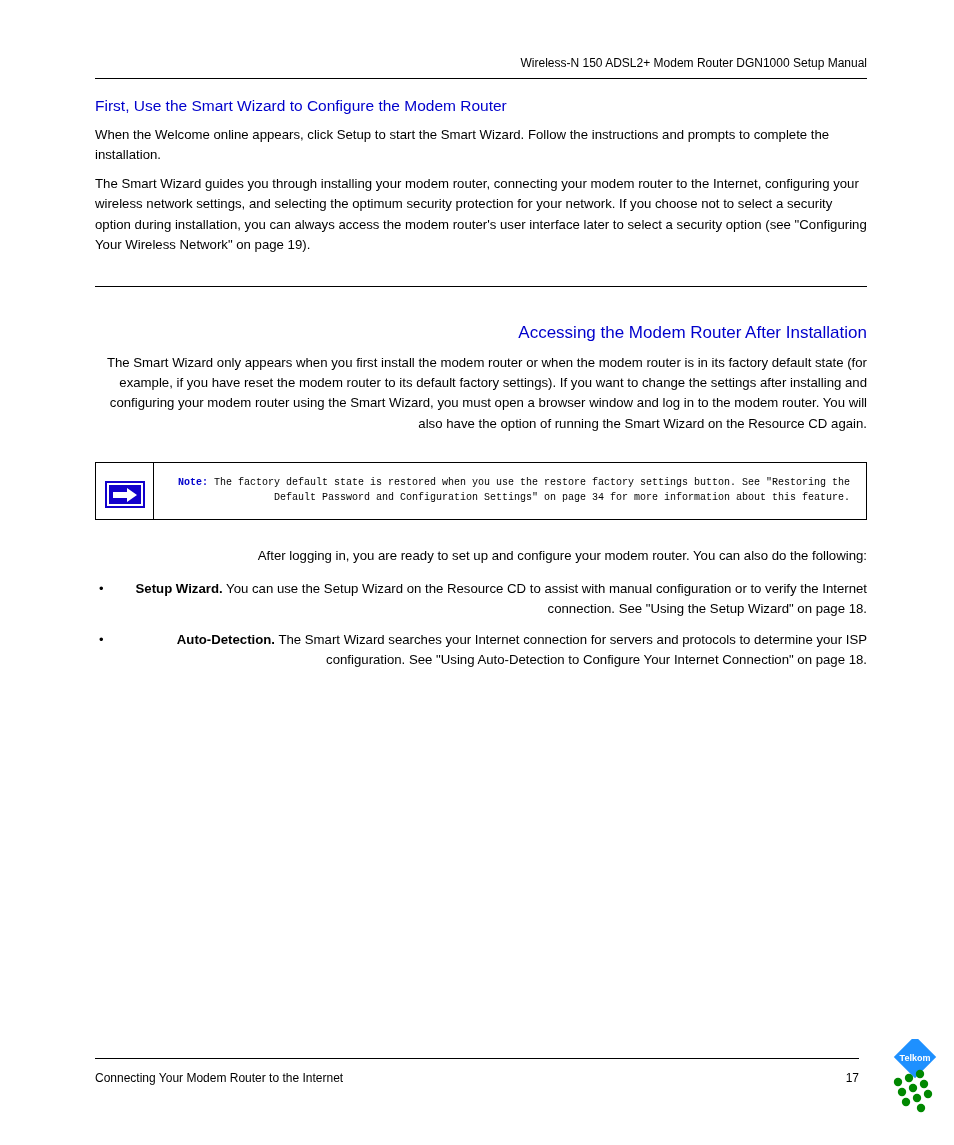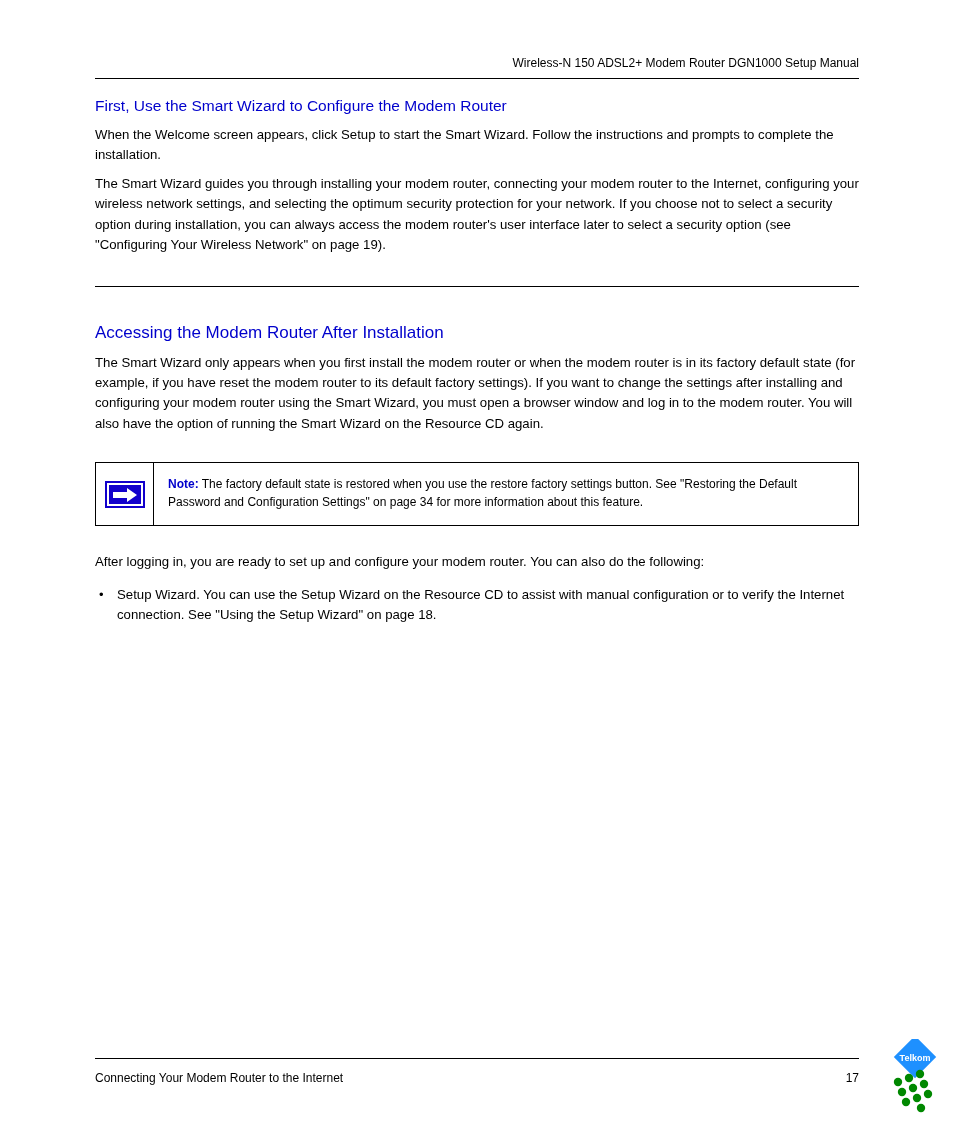--- a/index.html
+++ b/index.html
@@ -8,21 +8,21 @@
     padding: 0;
     width: 954px;
     height: 1145px;
     background: #ffffff;
     font-family: Arial, Helvetica, sans-serif;
     position: relative;
   }
   .page {
     position: absolute;
     left: 95px;
-    right: 95px;
+    right: 87px;
     top: 55px;
   }
   .rule {
     border: none;
     border-top: 1.5px solid #000;
     margin: 0;
   }
   .section-title {
     font-size: 15.5px;
     font-weight: normal;
@@ -30,20 +30,21 @@
     margin: 18px 0 10px 0;
   }
   .body-text {
     font-size: 13.2px;
     line-height: 1.55;
     color: #000;
     margin: 8px 0;
   }
   .section-2 {
     margin-top: 36px;
+    text-align: right;
   }
   .note-box {
     display: flex;
     border: 1.5px solid #000;
     margin-top: 28px;
     margin-bottom: 26px;
   }
   .note-icon-cell {
     width: 58px;
     border-right: 1.5px solid #000;
@@ -67,23 +68,24 @@
     height: 23px;
     border: 2px solid #fff;
     background: #1200cc;
     display: flex;
     align-items: center;
     justify-content: center;
   }
   .note-content {
     flex: 1;
     padding: 12px 16px 14px 14px;
-    font-size: 12px;
+    font-size: 10px;
     line-height: 1.5;
     color: #000;
+    font-family: Liberation Mono, monospace;
   }
   .note-label {
     color: #0000cc;
     font-weight: bold;
   }
   .bullet-list {
     margin: 12px 0 0 0;
     padding: 0;
     list-style: none;
   }
@@ -96,21 +98,21 @@
   }
   .bullet-list li::before {
     content: "•";
     position: absolute;
     left: 4px;
     top: 0;
     font-size: 13px;
     color: #000;
   }
   .bullet-title {
-    font-weight: normal;
+    font-weight: bold;
   }
   .footer {
     position: absolute;
     left: 95px;
     right: 95px;
     top: 1050px;
   }
   .footer-rule {
     border: none;
     border-top: 1.5px solid #000;
@@ -135,21 +137,21 @@
 
   <div style="text-align:right; font-size:12px; line-height:1.4;">
     <div>Wireless-N 150 ADSL2+ Modem Router DGN1000 Setup Manual</div>
   </div>
 
   <hr class="rule" style="margin-top:6px;">
 
   <div>
     <h2 class="section-title">First, Use the Smart Wizard to Configure the Modem Router</h2>
 
-    <p class="body-text">When the Welcome screen appears, click Setup to start the Smart Wizard. Follow the instructions and prompts to complete the installation.</p>
+    <p class="body-text">When the Welcome online appears, click Setup to start the Smart Wizard. Follow the instructions and prompts to complete the installation.</p>
     <p class="body-text">The Smart Wizard guides you through installing your modem router, connecting your modem router to the Internet, configuring your wireless network settings, and selecting the optimum security protection for your network. If you choose not to select a security option during installation, you can always access the modem router's user interface later to select a security option (see "Configuring Your Wireless Network" on page 19).</p>
   </div>
 
   <hr class="rule" style="margin-top:30px;">
 
   <div class="section-2">
     <h2 class="section-title" style="margin-top:18px; font-size:17px;">Accessing the Modem Router After Installation</h2>
 
     <p class="body-text">The Smart Wizard only appears when you first install the modem router or when the modem router is in its factory default state (for example, if you have reset the modem router to its default factory settings). If you want to change the settings after installing and configuring your modem router using the Smart Wizard, you must open a browser window and log in to the modem router. You will also have the option of running the Smart Wizard on the Resource CD again.</p>
 
@@ -167,20 +169,23 @@
         <span class="note-label">Note:</span><span> The factory default state is restored when you use the restore factory settings button. See "Restoring the Default Password and Configuration Settings" on page 34 for more information about this feature.</span>
       </div>
     </div>
 
     <p class="body-text">After logging in, you are ready to set up and configure your modem router. You can also do the following:</p>
 
     <ul class="bullet-list">
       <li>
         <span class="bullet-title">Setup Wizard.</span><span> You can use the Setup Wizard on the Resource CD to assist with manual configuration or to verify the Internet connection. See "Using the Setup Wizard" on page 18.</span>
       </li>
+      <li>
+        <span class="bullet-title">Auto-Detection.</span><span> The Smart Wizard searches your Internet connection for servers and protocols to determine your ISP configuration. See "Using Auto-Detection to Configure Your Internet Connection" on page 18.</span>
+      </li>
     </ul>
 
   </div>
 
 </div>
 
 <div class="footer">
   <hr class="footer-rule">
   <div class="footer-row">
     <span>Connecting Your Modem Router to the Internet</span>

